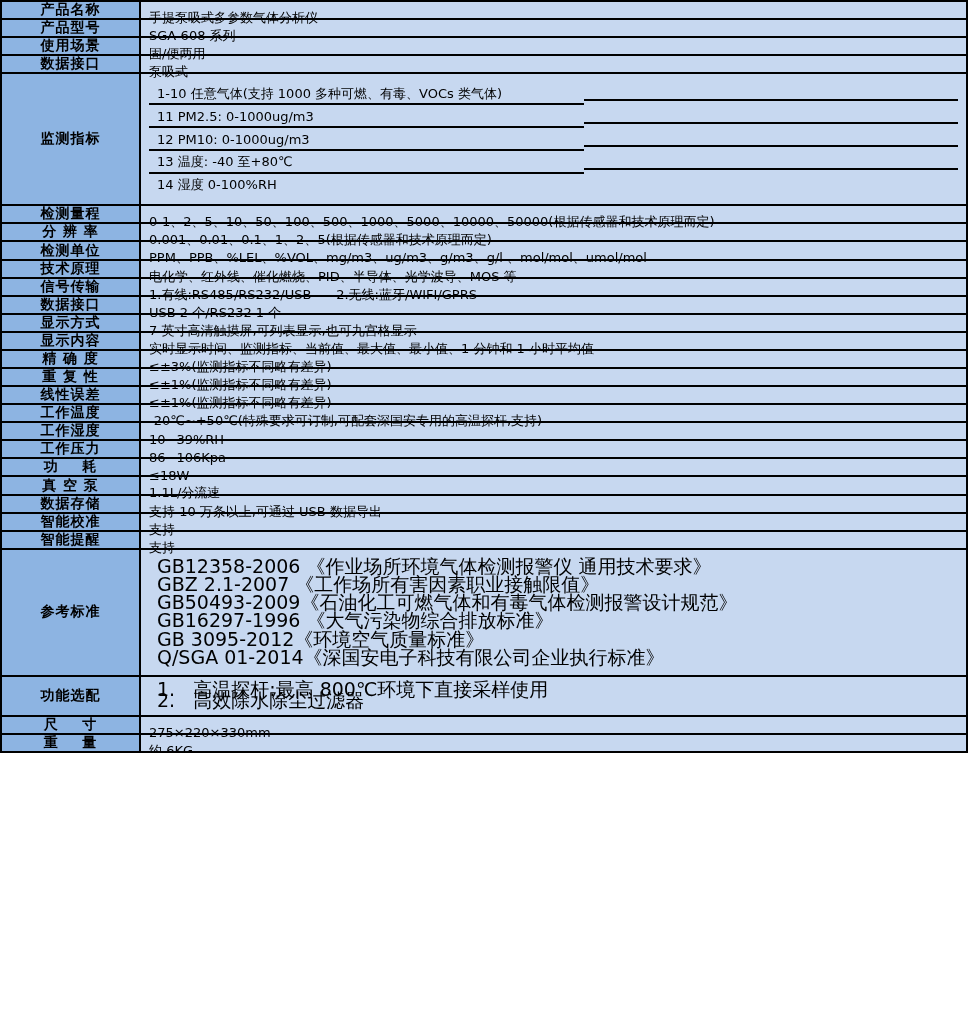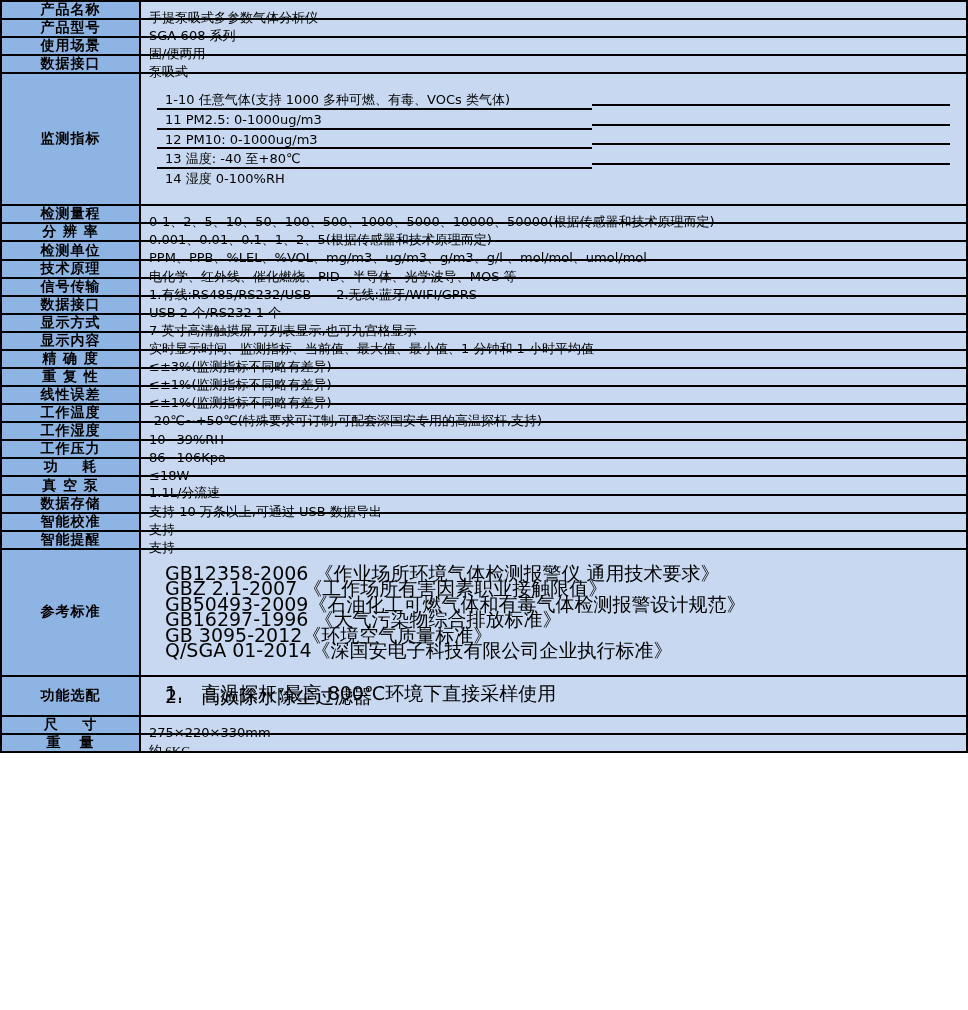--- a/index.html
+++ b/index.html
@@ -3,34 +3,34 @@
 <meta charset="utf-8">
 <style>
   html,body { margin:0; padding:0; background:#fff; }
   .spec-table {
     width:968px; height:753px; box-sizing:border-box;
     border:2px solid #000; display:flex; flex-direction:column;
     font-family:"DejaVu Sans", sans-serif; color:#000;
     background:#c7d8f0;
   }
   .row { display:flex; flex:1 1 0; min-height:0; border-bottom:2px solid #000; }
-  .row:last-child { border-bottom:0;font-family:Liberation Serif, serif; }
+  .row:last-child { border-bottom:0; }
   .row.h-monitor   { flex:0 0 130px; }
   .row.h-standards { flex:0 0 125px; }
   .row.h-options   { flex:0 0 38px; }
   .lab {
     flex:0 0 139px; box-sizing:border-box; background:#8db4e2;
     border-right:2px solid #000; display:flex; align-items:center; justify-content:center;
     font-weight:bold; font-size:14px; white-space:pre; letter-spacing:1px;
   }
   .val {
     flex:1 1 auto; min-width:0; display:flex; align-items:center;
     padding:16px 8px; font-size:13px; white-space:pre-wrap;
   }
-  .val.multi { flex-direction:column; align-items:stretch; padding:16px; justify-content:center; }
+  .val.multi { flex-direction:column; align-items:stretch; padding:8px; justify-content:center; }
   .subrow { flex:1 1 0; min-height:0; position:relative; display:flex; align-items:center; padding:0 8px; }
   .subrow span, .line span { white-space:pre-wrap; }
   .seg-l { position:absolute; left:0; bottom:0; width:435px; height:2px; background:#000; }
   .seg-r { position:absolute; left:435px; right:0; bottom:4px; height:2px; background:#000; }
   .line { flex:1 1 0; min-height:0; display:flex; align-items:center; padding:0 8px; font-size:19px; }
 </style>
 </head>
 <body>
 
 <div class="spec-table">

